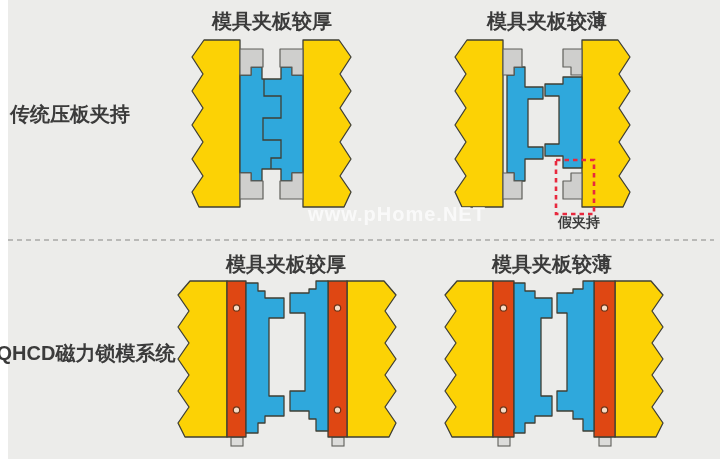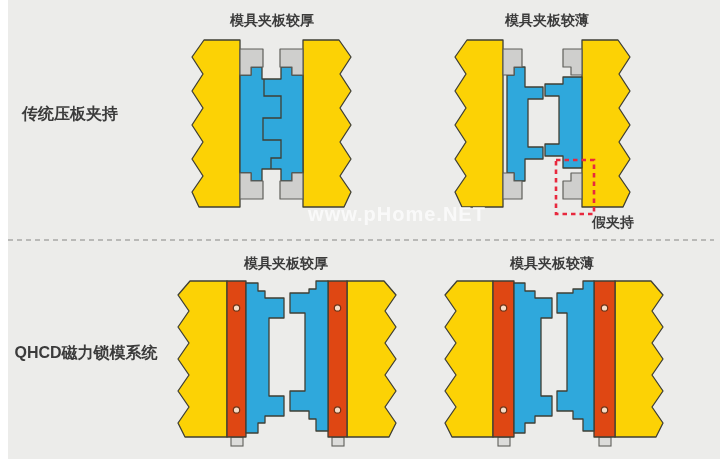--- a/index.html
+++ b/index.html
@@ -21,23 +21,23 @@
   .f-gray{fill:var(--c-gray);stroke:var(--c-graystroke);stroke-width:1.2;stroke-linejoin:round;}
   .f-foot{fill:var(--c-foot);stroke:var(--c-graystroke);stroke-width:1.1;}
   .bolt{fill:var(--c-bolt);stroke:var(--c-boltstroke);stroke-width:1.2;}
   .seam{fill:none;stroke:var(--c-outline);stroke-width:1.3;}
   .divider{stroke:var(--c-divider);stroke-width:1.5;stroke-dasharray:5 4;fill:none;}
   .hl{fill:none;stroke:var(--c-highlight);stroke-width:2.6;stroke-dasharray:4.5 4;}
   .lbl{
     position:absolute;transform:translate(-50%,-50%);
     font-weight:bold;color:var(--c-text);white-space:nowrap;
   }
-  .title{font-size:14px;}
-  .rowlabel{font-size:16px;}
-  .annot{font-size:14px;margin-left:34px;}
+  .title{font-size:20px;}
+  .rowlabel{font-size:20px;}
+  .annot{font-size:14px;}
   #watermark{
     position:absolute;left:397px;top:214px;transform:translate(-50%,-50%);
     font-size:20px;font-weight:bold;letter-spacing:1px;
     color:var(--c-watermark);opacity:0.72;white-space:nowrap;
   }
 </style>
 </head>
 <body>
 
 <div id="stage">

